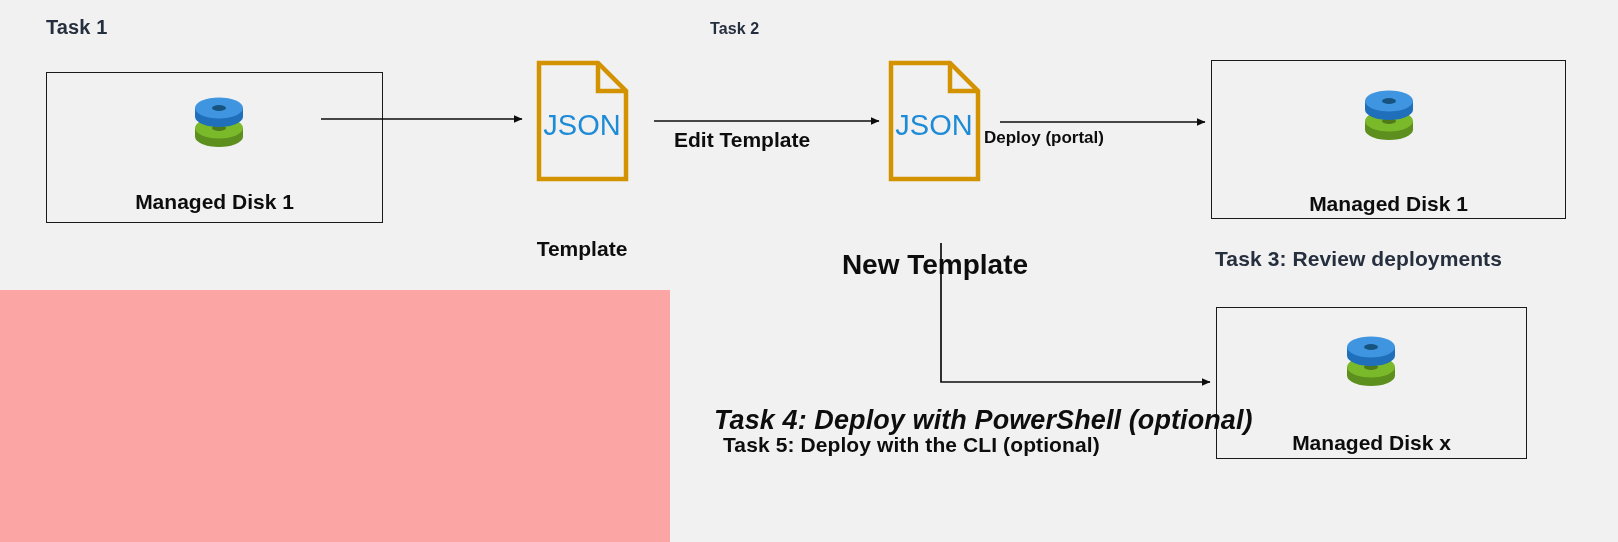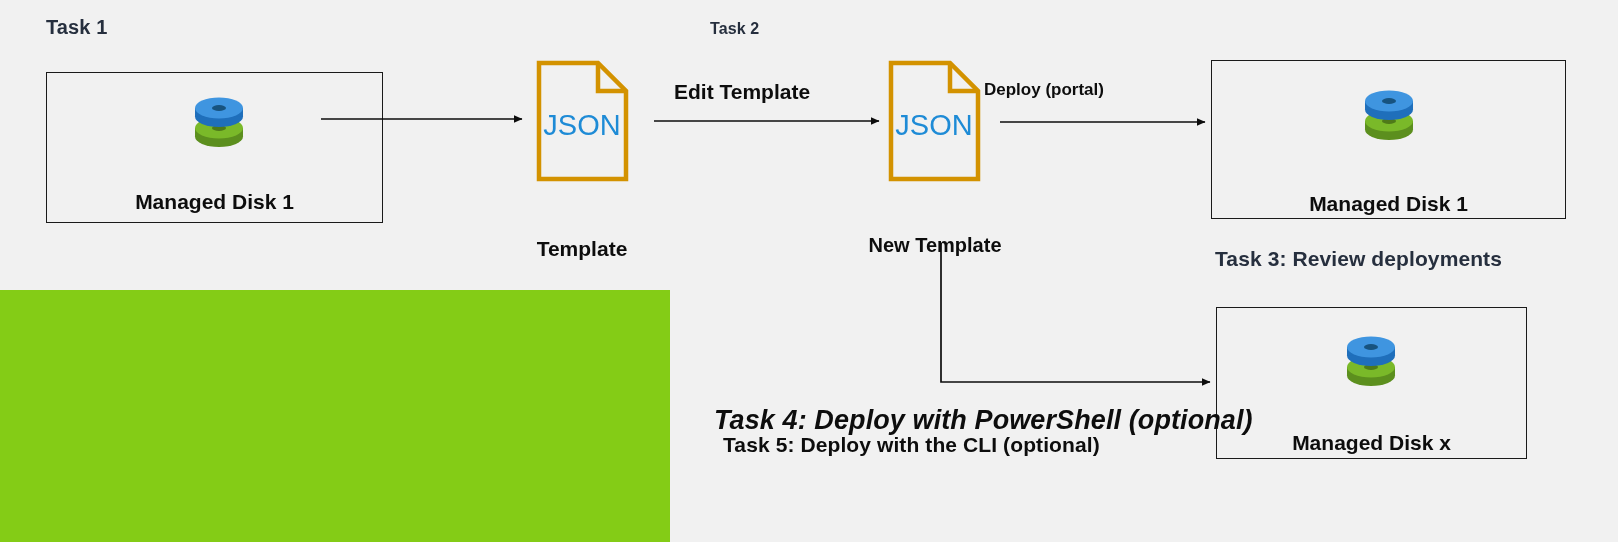--- a/index.html
+++ b/index.html
@@ -7,21 +7,21 @@
     padding: 0;
     background: #ffffff;
   }
   body {
     font-family: "Liberation Sans", sans-serif;
   }
   #canvas {
     position: relative;
     width: 1618px;
     height: 542px;
-    background: #84cc16;
+    background: #fca5a5;
     overflow: hidden;
   }
   .panel {
     position: absolute;
     background: #f1f1f1;
   }
   #panel-left  { left: 0px;   top: 0px; width: 671px; height: 290px; }
   #panel-right { left: 670px; top: 0px; width: 948px; height: 542px; }
 
   .box {
@@ -46,20 +46,21 @@
     white-space: nowrap;
     text-align: center;
     margin-top: 32px;
   }
 
   .edge-label {
     position: absolute;
     color: #0d0d0d;
     font-weight: bold;
     white-space: nowrap;
+    margin-top: 48px;
   }
 
   .disk-icon { position: absolute; }
   .json-icon { position: absolute; }
 
   svg { display: block; overflow: visible; }
 
   #arrow-layer {
     position: absolute;
     left: 0; top: 0;
@@ -109,21 +110,21 @@
 
   <div class="edge-label" style="left:674px; top:80px; font-size:21px;">Edit Template</div>
 
   <div class="json-icon" style="left:888px; top:60px;">
     <svg width="93" height="122" viewBox="0 0 93 122">
       <path d="M3 3 H62 L90 31 V119 H3 Z" fill="none" stroke="#d39200" stroke-width="4.5" stroke-linejoin="miter"></path>
       <path d="M62 3 V31 H90" fill="none" stroke="#d39200" stroke-width="4.5" stroke-linejoin="miter"></path>
       <text x="46" y="75" font-family="Liberation Sans, sans-serif" font-size="29" fill="#1e8bd6" text-anchor="middle">JSON</text>
     </svg>
   </div>
-  <div class="node-label" style="left:835px; top:202px; width:200px; font-size:20px;">New Template</div>
+  <div class="node-label" style="left:835px; top:217px; width:200px; font-size:28px;">New Template</div>
 
   <div class="edge-label" style="left:984px; top:80px; font-size:17px;">Deploy (portal)</div>
 
   <div class="box" style="left:1211px; top:60px; width:355px; height:159px;"></div>
   <div class="disk-icon" style="left:1359px; top:85px;">
     <svg width="60" height="62" viewBox="0 0 60 62">
       <ellipse cx="30" cy="44.5" rx="24" ry="10.5" fill="#5c8f1e"></ellipse>
       <rect x="6" y="36" width="48" height="8.5" fill="#5c8f1e"></rect>
       <ellipse cx="30" cy="36" rx="24" ry="10.5" fill="#7ab929"></ellipse>
       <ellipse cx="30" cy="36" rx="7" ry="3" fill="#4e7a19"></ellipse>

